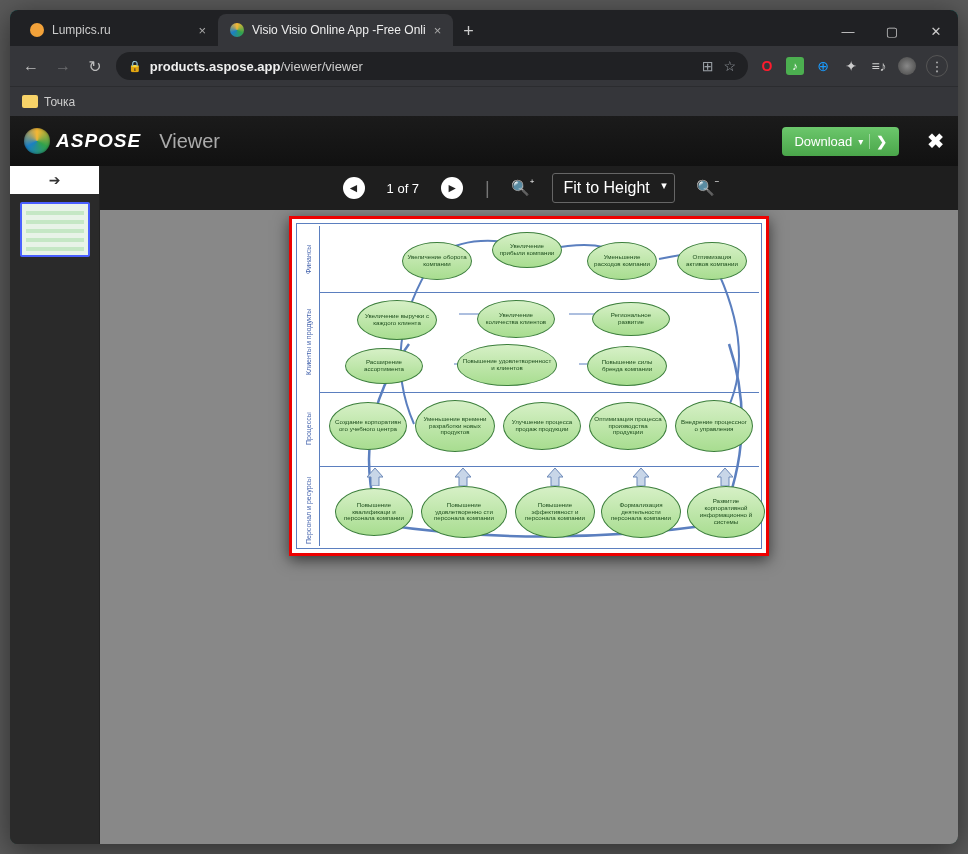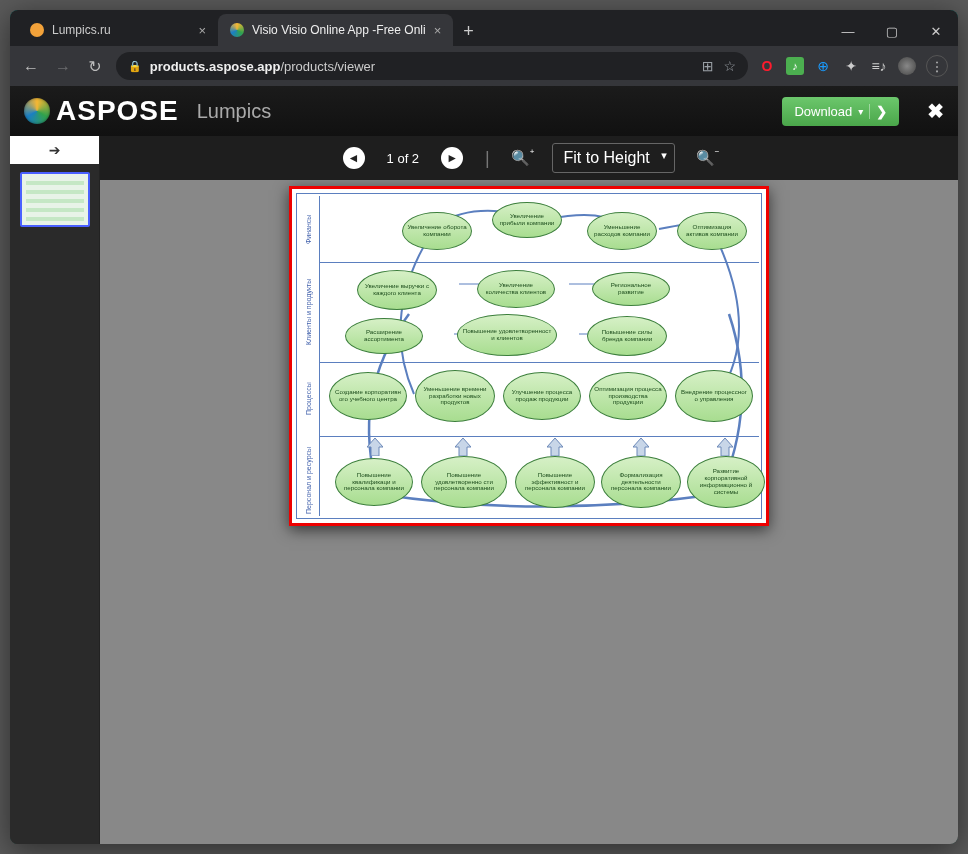--- a/index.html
+++ b/index.html
@@ -30,21 +30,21 @@
 
 .bookmarks { height:30px; background:#35363a; border-top:1px solid #2b2c2f; display:flex; align-items:center; padding:0 12px; gap:6px; }
 .bmfolder { width:16px; height:13px; background:#f7d368; border-radius:2px; }
 .bmtext { color:#ccc; font-size:12px; }
 
 
 .app { flex:1; background:#202020; display:flex; flex-direction:column; }
 .apphead { height:50px; background:linear-gradient(#1b1b1b,#111); display:flex; align-items:center; padding:0 14px; gap:18px; }
 .logo { display:flex; align-items:center; gap:6px; }
 .logoimg { width:26px; height:26px; border-radius:50%; background:conic-gradient(#f7b733,#31a24c,#1a7fc4,#f7b733); box-shadow:inset 0 0 3px rgba(0,0,0,.5); }
-.logotext { color:#fff; font-weight:700; font-size:28px; letter-spacing:1px; }
+.logotext { color:#fff; font-weight:700; font-size:19px; letter-spacing:1px;font-style:italic; }
 .vwlabel { color:#aaa; font-size:20px; }
 .dlbtn { margin-left:auto; background:#5cb85c; background:linear-gradient(#6cc76c,#4aa64a); color:#fff; padding:7px 12px; border-radius:4px; font-size:13px; display:flex; align-items:center; gap:6px; cursor:pointer; }
 .dlbtn .arrow { font-size:10px; }
 .closefile { color:#fff; font-size:20px; font-weight:900; margin-left:10px; cursor:pointer; }
 
 .appbody { flex:1; display:flex; background:#3a3a3a; }
 .sidebar { width:90px; background:#2a2a2a; border-right:1px solid #222; display:flex; flex-direction:column; align-items:center; }
 .sidecollapse { width:100%; height:28px; background:#fff; display:flex; align-items:center; justify-content:center; color:#333; font-size:14px; cursor:pointer; }
 .thumb { margin-top:8px; width:70px; height:55px; background:#e8f3e8; border:2px solid #4a60ff; border-radius:2px; cursor:pointer; position:relative; overflow:hidden; }
 .thumb::before { content:""; position:absolute; inset:4px; background:repeating-linear-gradient(0deg,#b6e2b6 0 4px,transparent 4px 9px); opacity:.7; }
@@ -92,63 +92,67 @@
       <div>✕</div>
     </div>
   </div>
 
   <div class="addrbar">
     <span class="navbtn">←</span>
     <span class="navbtn" style="opacity:.4">→</span>
     <span class="navbtn">↻</span>
     <div class="addrbox">
       <span class="lock">🔒</span>
-      <span class="url"><span class="domain">products.aspose.app</span><span>/products/viewer</span></span>
+      <span class="url"><span class="domain">products.aspose.app</span><span>/viewer/viewer</span></span>
       <span style="margin-left:auto;display:flex;gap:10px;align-items:center">
         <span style="color:#9aa0a6;font-size:14px">⊞</span>
         <span style="color:#9aa0a6;font-size:14px">☆</span>
       </span>
     </div>
     <div class="exticons">
       <span style="color:#ff1b2d;font-weight:900">O</span>
       <span style="background:#4caf50;color:#fff;border-radius:3px;font-size:11px">♪</span>
       <span style="color:#1a9cff">⊕</span>
       <span>✦</span>
       <span>≡♪</span>
       <span class="avatar"></span>
       <span class="more">⋮</span>
     </div>
   </div>
 
+  <div class="bookmarks">
+    <span class="bmfolder"></span>
+    <span class="bmtext">Точка</span>
+  </div>
 
   <div class="app">
     <div class="apphead">
       <div class="logo">
         <span class="logoimg"></span>
         <span class="logotext">ASPOSE</span>
       </div>
-      <span class="vwlabel">Lumpics</span>
+      <span class="vwlabel">Viewer</span>
       <div class="dlbtn">
         <span>Download</span>
         <span class="arrow">▾</span>
         <span style="border-left:1px solid rgba(255,255,255,.4);padding-left:6px;font-weight:900">❯</span>
       </div>
       <span class="closefile">✖</span>
     </div>
 
     <div class="appbody">
       <div class="sidebar">
         <div class="sidecollapse">➔</div>
         <div class="thumb"></div>
       </div>
 
       <div class="viewer">
         <div class="toolbar">
           <span class="tbtn">◄</span>
-          <span>1 of 2</span>
+          <span>1 of 7</span>
           <span class="tbtn">►</span>
           <span class="tsep">|</span>
           <span class="magbtn">🔍<sup style="font-size:8px;position:absolute;top:-2px;right:-4px">+</sup></span>
           <span class="fitselect">Fit to Height</span>
           <span class="magbtn">🔍<sup style="font-size:8px;position:absolute;top:-2px;right:-4px">−</sup></span>
         </div>
 
         <div class="canvas">
           <div class="page">
             <div class="pageinner">

